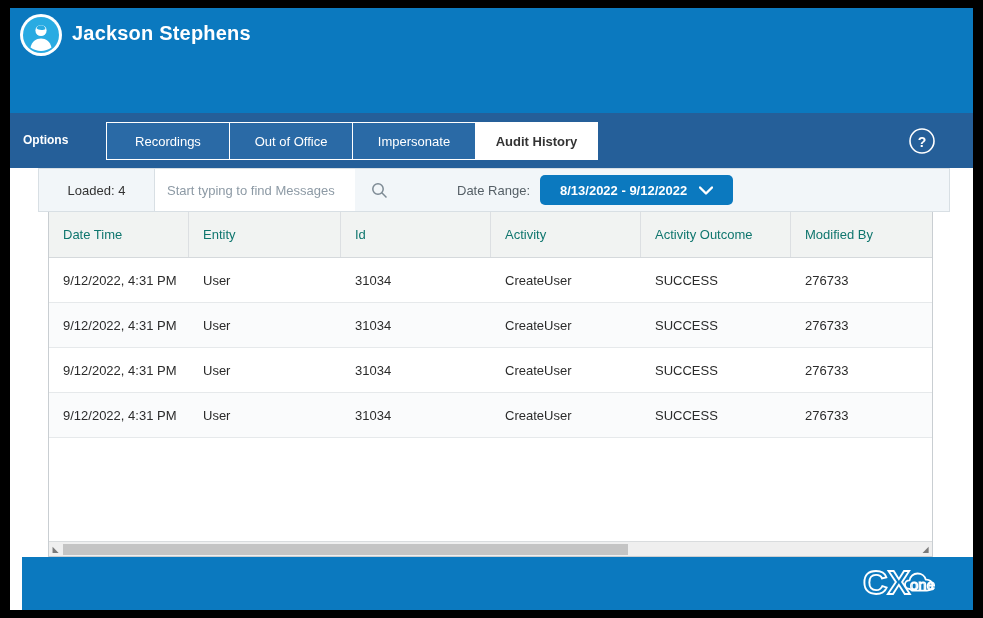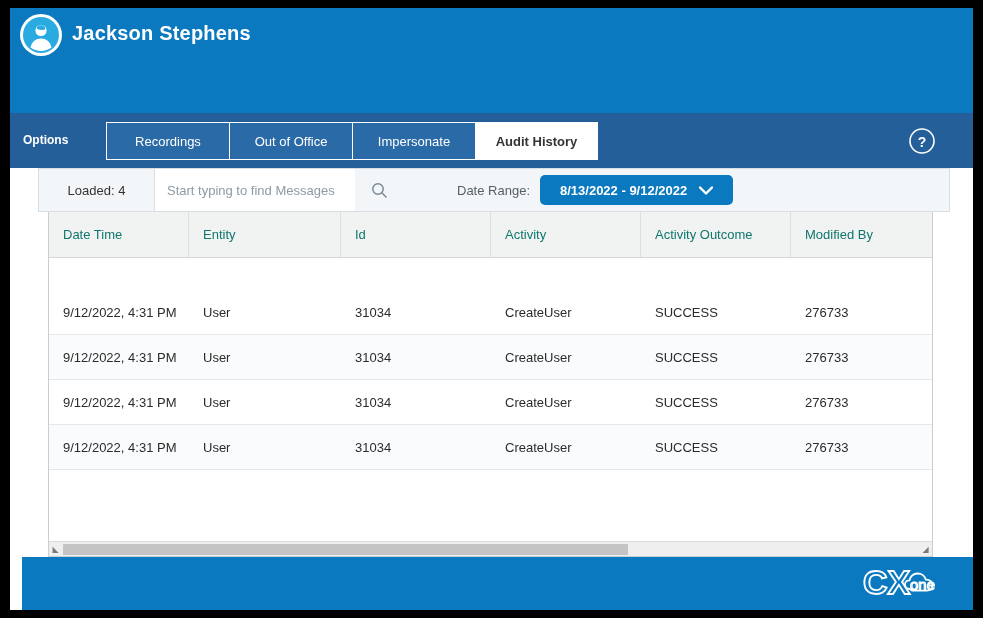--- a/index.html
+++ b/index.html
@@ -182,21 +182,21 @@
   .th {
     display: flex;
     align-items: center;
     padding-left: 14px;
     font-size: 13px;
     color: #0f766e;
     border-right: 1px solid #dcdfe2;
     cursor: pointer;
   }
   .th:last-child { border-right: none; }
-  .tbody { flex: 1; overflow: hidden; margin-top: 32px; }
+  .tbody { flex: 1; overflow: hidden; }
   .tr {
     display: flex;
     height: 45px;
     border-bottom: 1px solid #e6e9eb;
     background: #ffffff;
   }
   .tr.alt { background: #fafbfc; }
   .td {
     display: flex;
     align-items: center;

